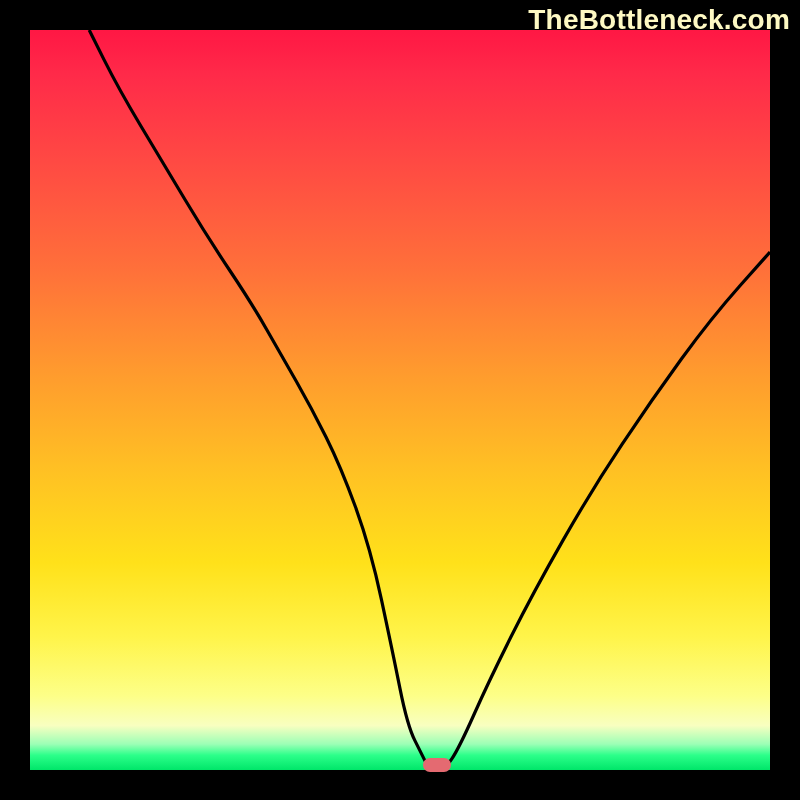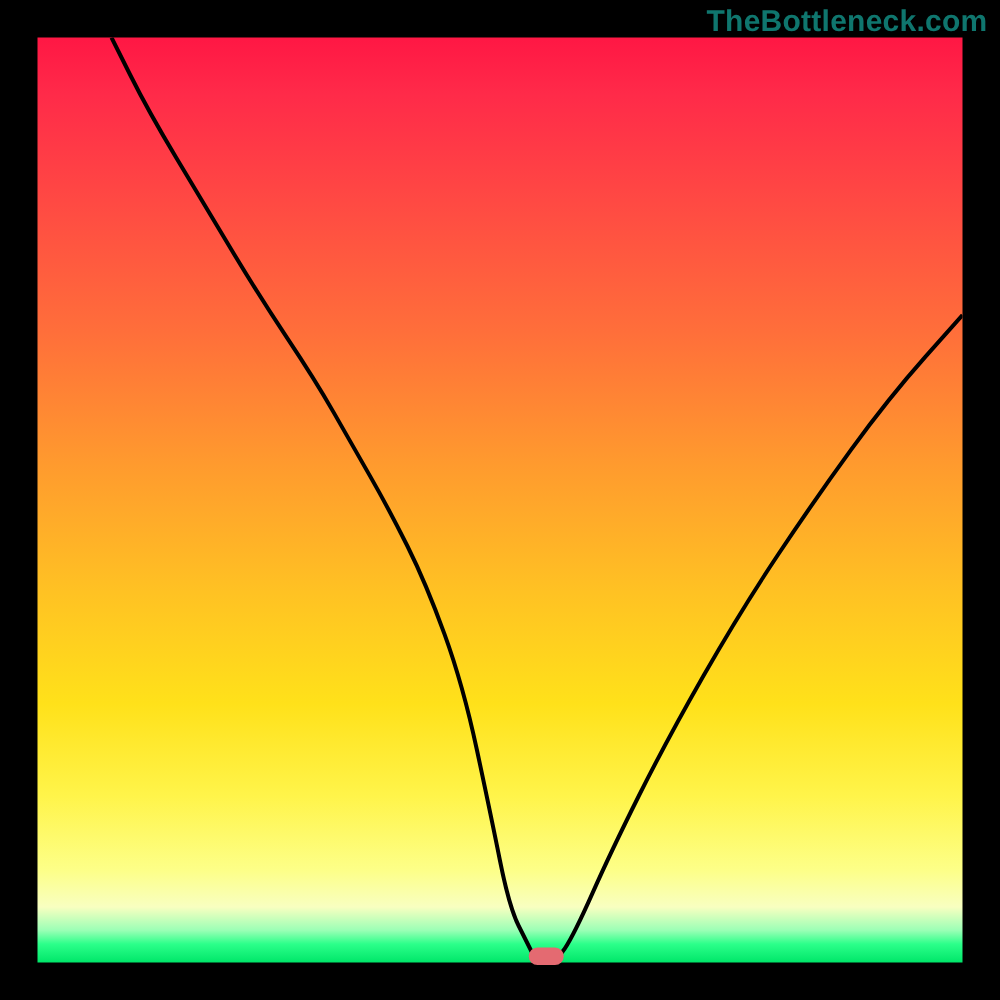--- a/index.html
+++ b/index.html
@@ -14,23 +14,23 @@
   .frame {
     position: relative;
     width: 800px;
     height: 800px;
     background: #000;
   }
   .watermark {
     position: absolute;
     top: 4px;
     right: 10px;
-    font-size: 24px;
+    font-size: 28px;
     font-weight: 600;
-    color: #0f766e;
+    color: #fef9c3;
     z-index: 50;
     letter-spacing: 0.2px;
     text-align: right;
   }
   .plot-outer {
     position: absolute;
     left: 30px;
     top: 30px;
     width: 740px;
     height: 740px;

